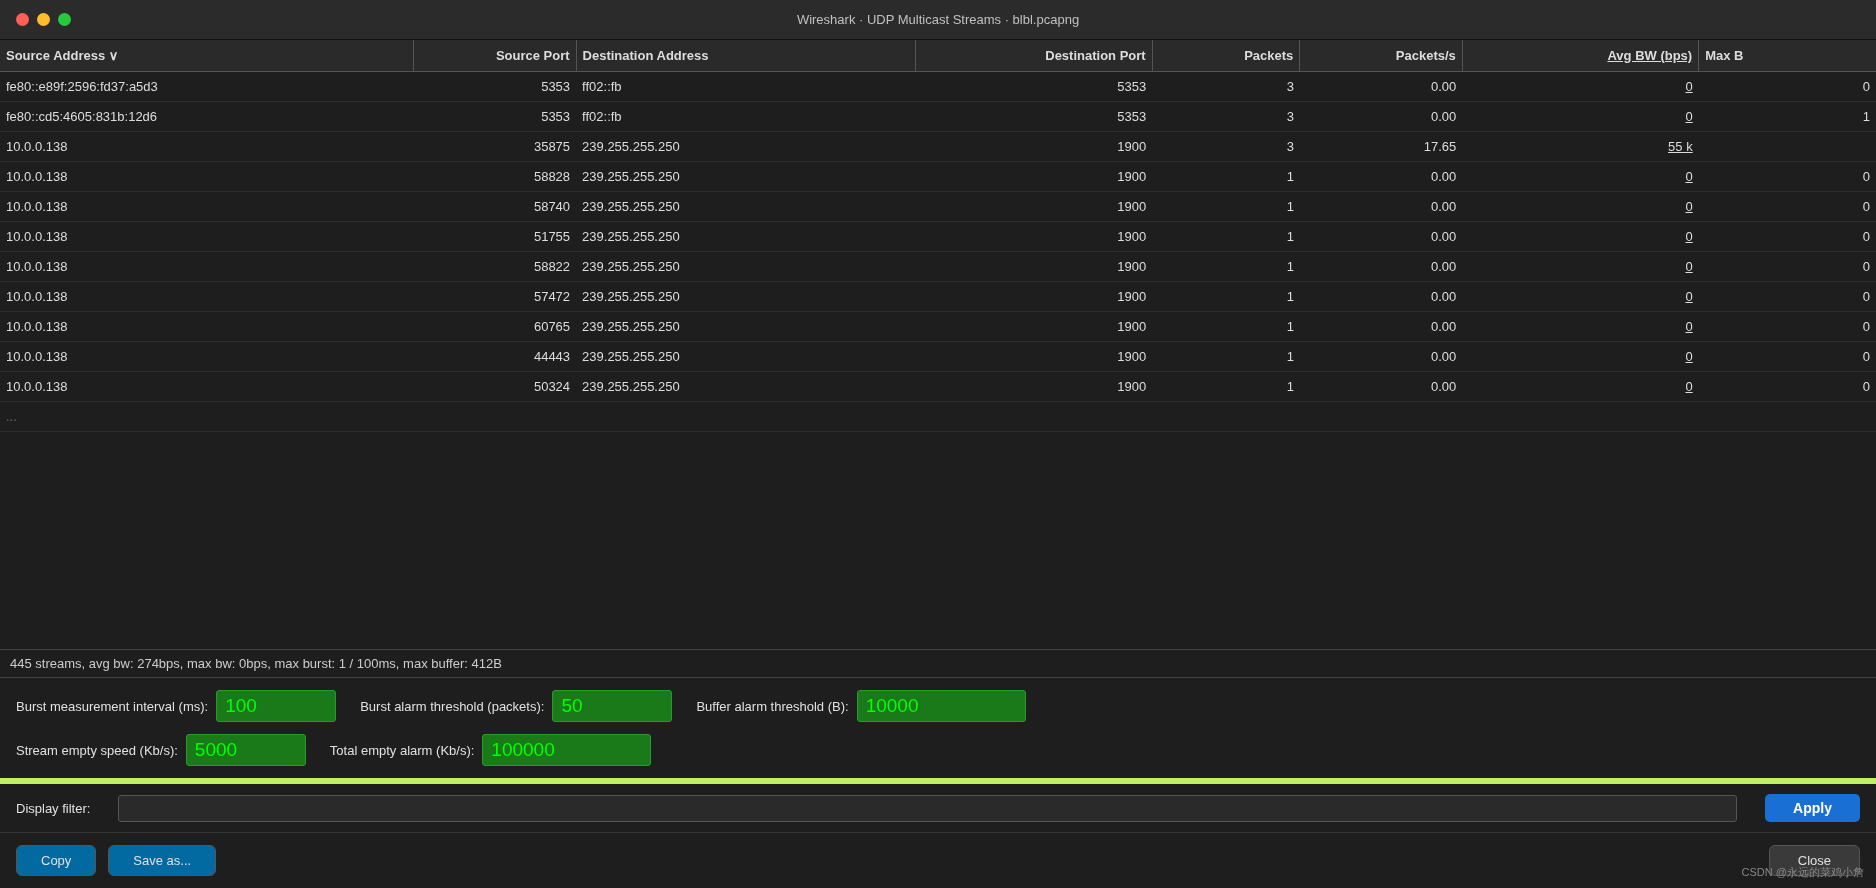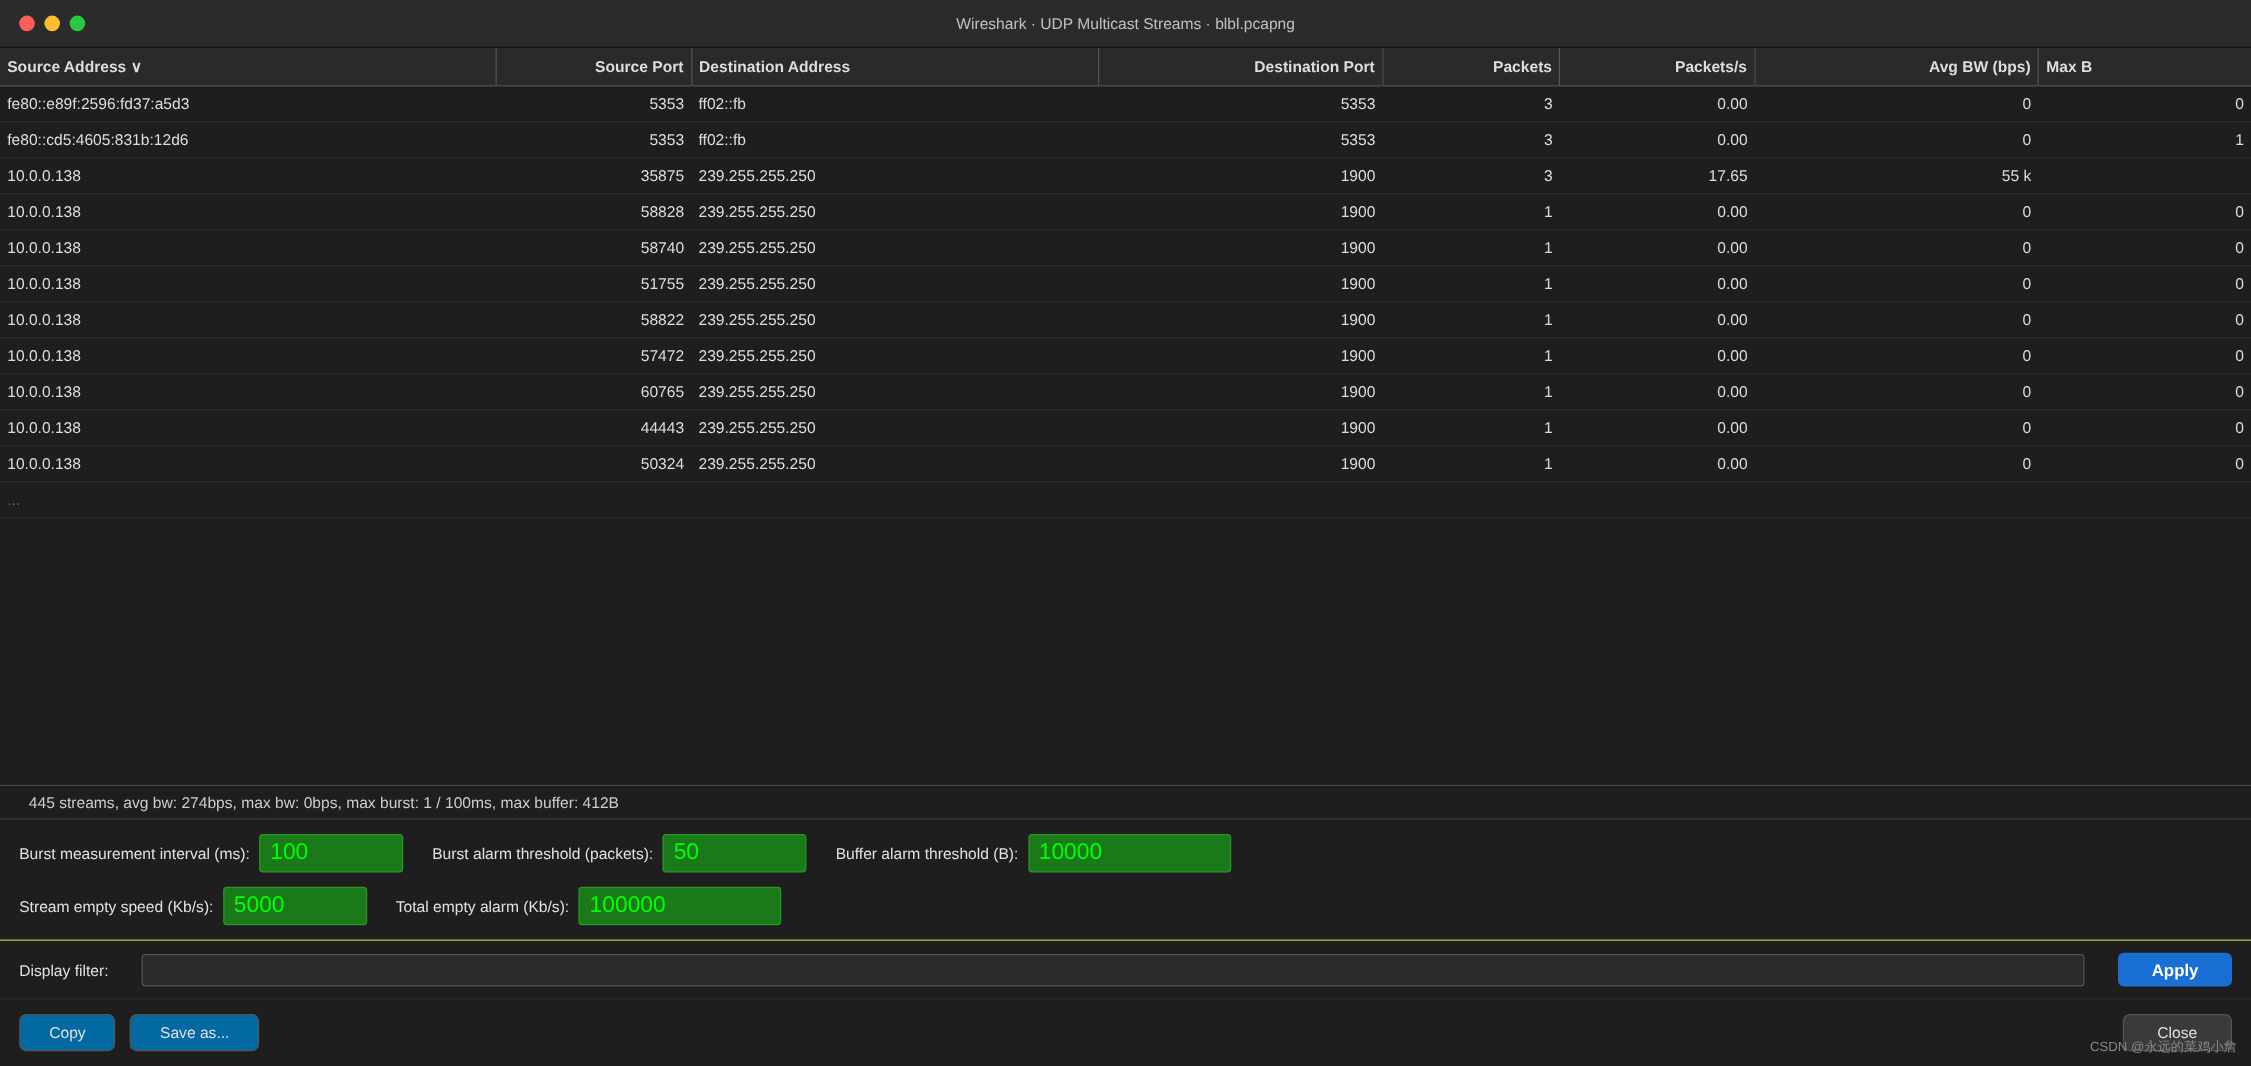--- a/index.html
+++ b/index.html
@@ -109,39 +109,39 @@
       text-overflow: ellipsis;
     }
 
     
     .col-src-addr { width: 280px; }
     .col-src-port { width: 110px; text-align: right; }
     .col-dst-addr { width: 230px; }
     .col-dst-port { width: 160px; text-align: right; }
     .col-packets { width: 100px; text-align: right; }
     .col-packets-s { width: 110px; text-align: right; }
-    .col-avg-bw { width: 160px; text-align: right; }
+    .col-avg-bw { width: 160px; text-align: right; text-decoration: underline; }
     .col-max-b { width: 120px; text-align: left; }
 
     td.right { text-align: right; }
 
     
     .status-bar {
-      padding: 6px 24px;
+      padding: 6px 10px;
       font-size: 13px;
       color: #ccc;
       border-bottom: 1px solid #444;
       background: #1e1e1e;
     }
 
     
     .controls-section {
       padding: 12px 16px;
       background: #1e1e1e;
-      border-bottom: 1px solid #bef264;
+      border-bottom: 6px solid #bef264;
     }
 
     .controls-row {
       display: flex;
       align-items: center;
       gap: 24px;
       margin-bottom: 12px;
     }
 
     .controls-row:last-child {

